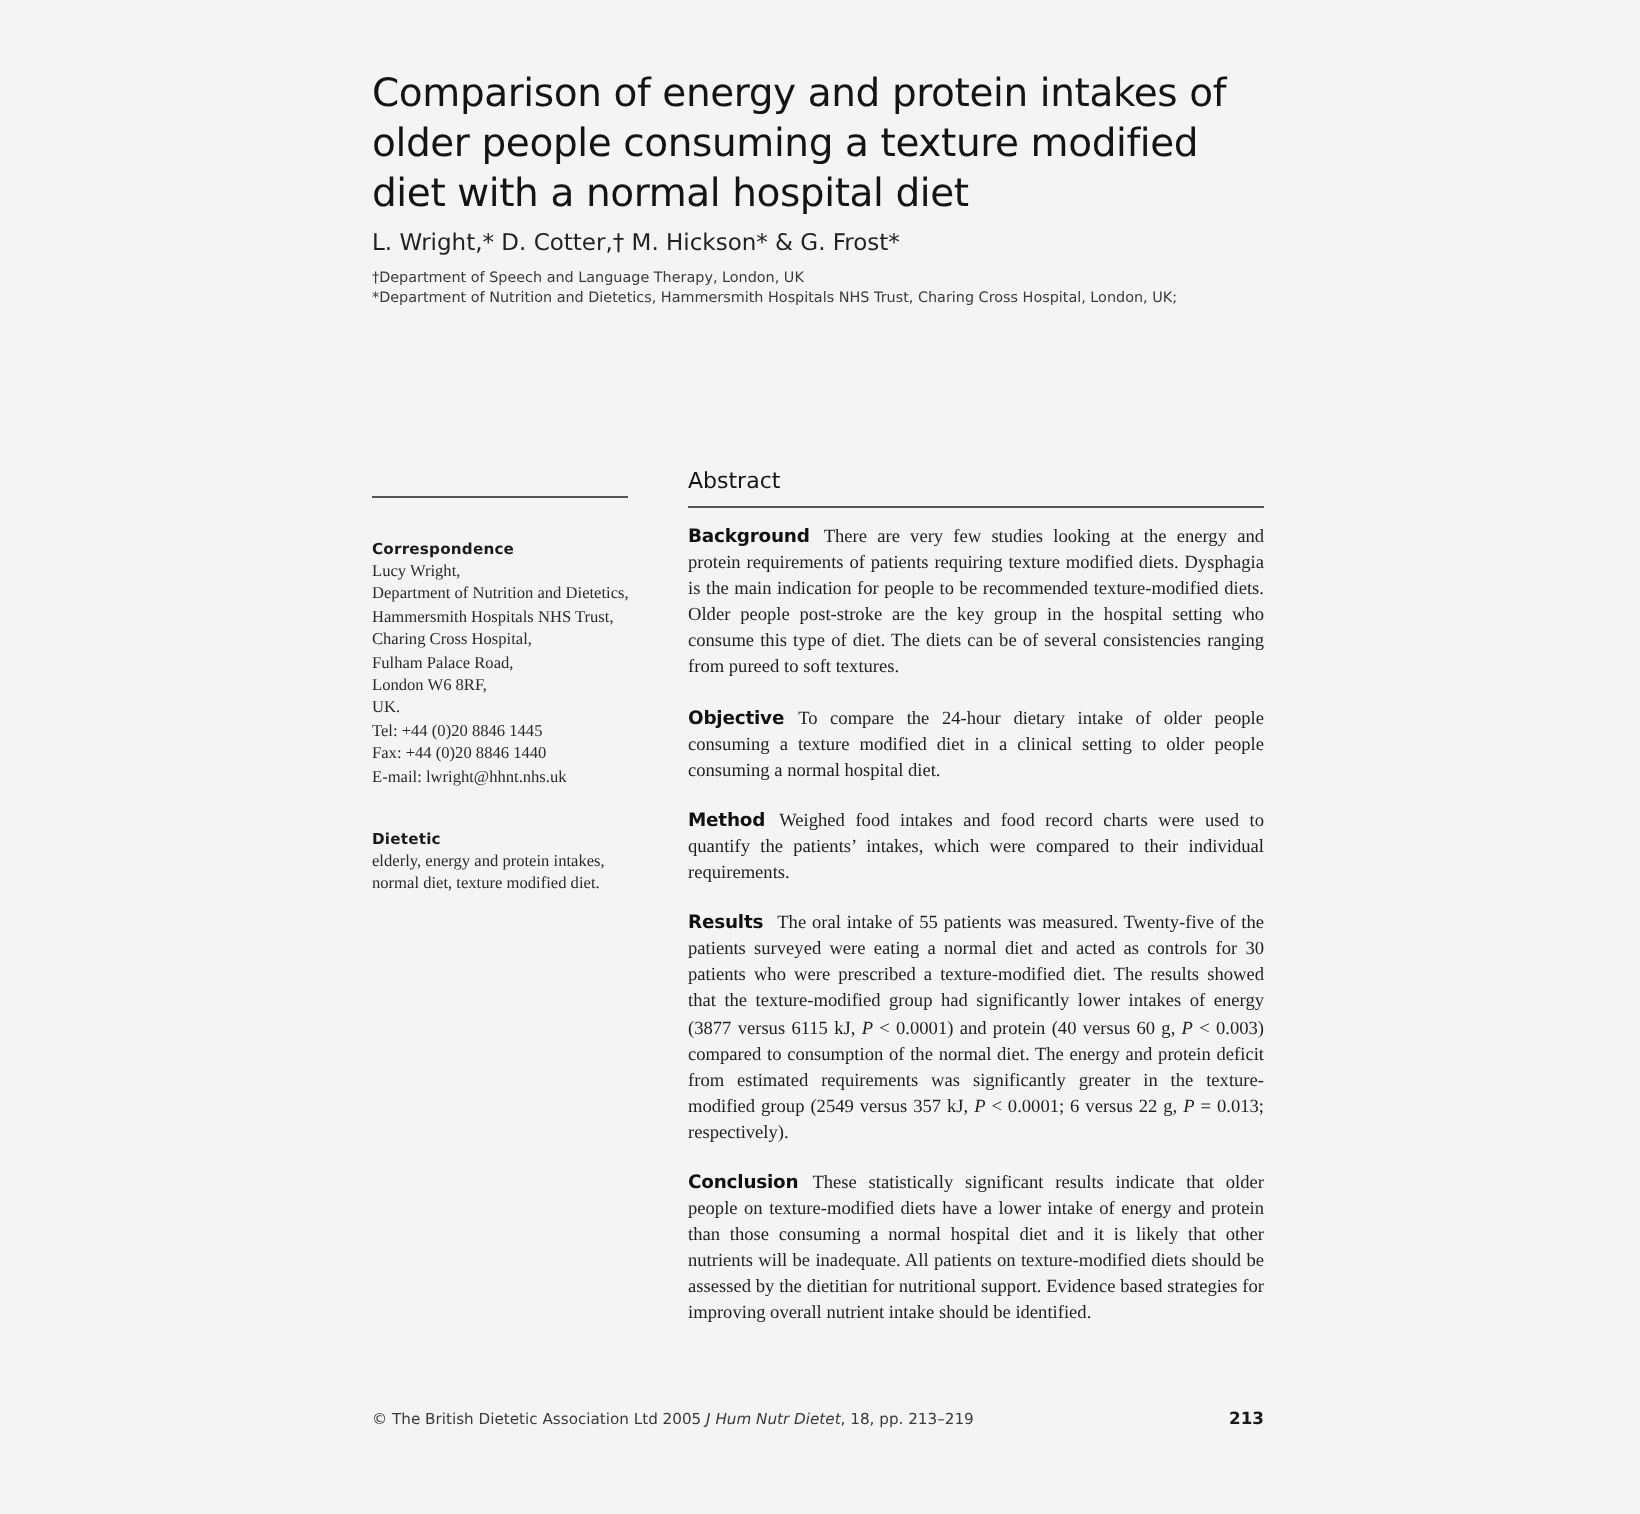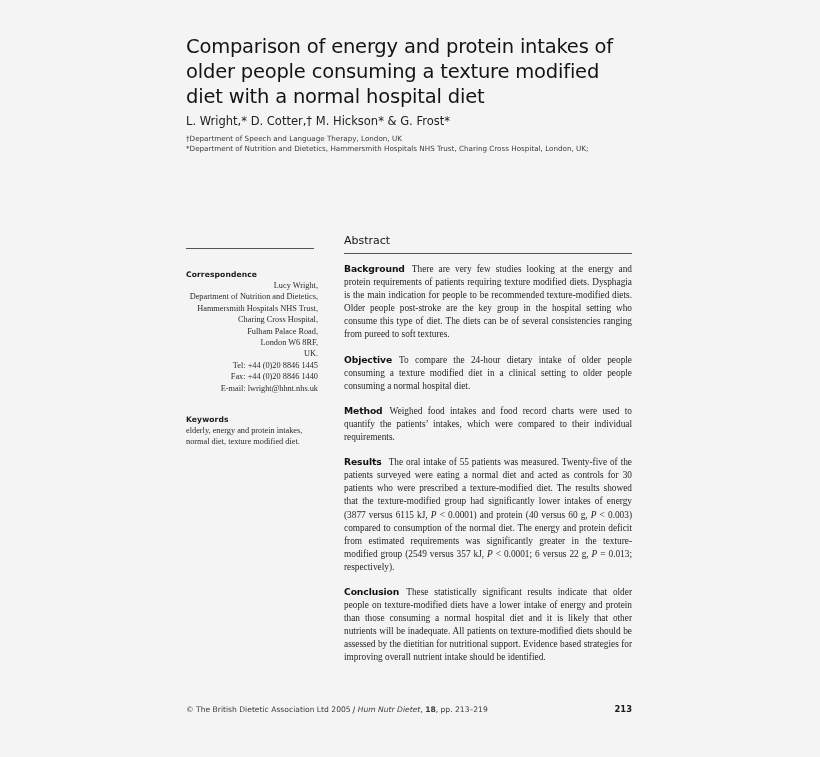--- a/index.html
+++ b/index.html
@@ -79,21 +79,20 @@
     color: #1a1a1a;
     line-height: 11px;
     letter-spacing: 0.1px;
     margin-top: 20px;
   }
   .corr-lines {
     font-family: "Liberation Serif", serif;
     font-size: 8.3px;
     line-height: 11.4px;
     color: #2a2a2a;
-    text-align: right;
   }
   .corr-lines div { white-space: nowrap; }
   .kw-block { margin-top: 10px; }
   .kw-lines {
     font-family: "Liberation Serif", serif;
     font-size: 8.3px;
     line-height: 11.4px;
     color: #2a2a2a;
   }
 
@@ -145,21 +144,21 @@
     width: 446px;
     display: flex;
     justify-content: space-between;
     align-items: baseline;
     font-family: "DejaVu Sans", sans-serif;
     font-size: 7.6px;
     color: #3a3a3a;
   }
   .footer-left { white-space: nowrap; }
   .footer-left .ital { font-style: italic; }
-  .footer-left .bold { font-weight: 700; }
+  .footer-left .bold { font-weight: 400; }
   .footer-page {
     font-family: "DejaVu Sans", sans-serif;
     font-size: 8.4px;
     font-weight: 700;
     color: #1a1a1a;
   }
 </style>
 </head>
 <body>
 
@@ -185,21 +184,21 @@
       <div>Hammersmith Hospitals NHS Trust,</div>
       <div>Charing Cross Hospital,</div>
       <div>Fulham Palace Road,</div>
       <div>London W6 8RF,</div>
       <div>UK.</div>
       <div>Tel: +44 (0)20 8846 1445</div>
       <div>Fax: +44 (0)20 8846 1440</div>
       <div>E-mail: lwright@hhnt.nhs.uk</div>
     </div>
     <div class="kw-block">
-      <div class="sec-label">Keywords</div>
+      <div class="sec-label">Dietetic</div>
       <div class="kw-lines">elderly, energy and protein intakes, normal diet, texture modified diet.</div>
     </div>
   </div>
 
   <div class="right-col">
     <h2 class="abstract-heading">Abstract</h2>
     <div class="rule-right"></div>
 
     <p class="abs-para">
       <span class="abs-head">Background</span><span class="gap"></span><span>There are very few studies looking at the energy and protein requirements of patients requiring texture modified diets. Dysphagia is the main indication for people to be recommended texture-modified diets. Older people post-stroke are the key group in the hospital setting who consume this type of diet. The diets can be of several consistencies ranging from pureed to soft textures.</span>

